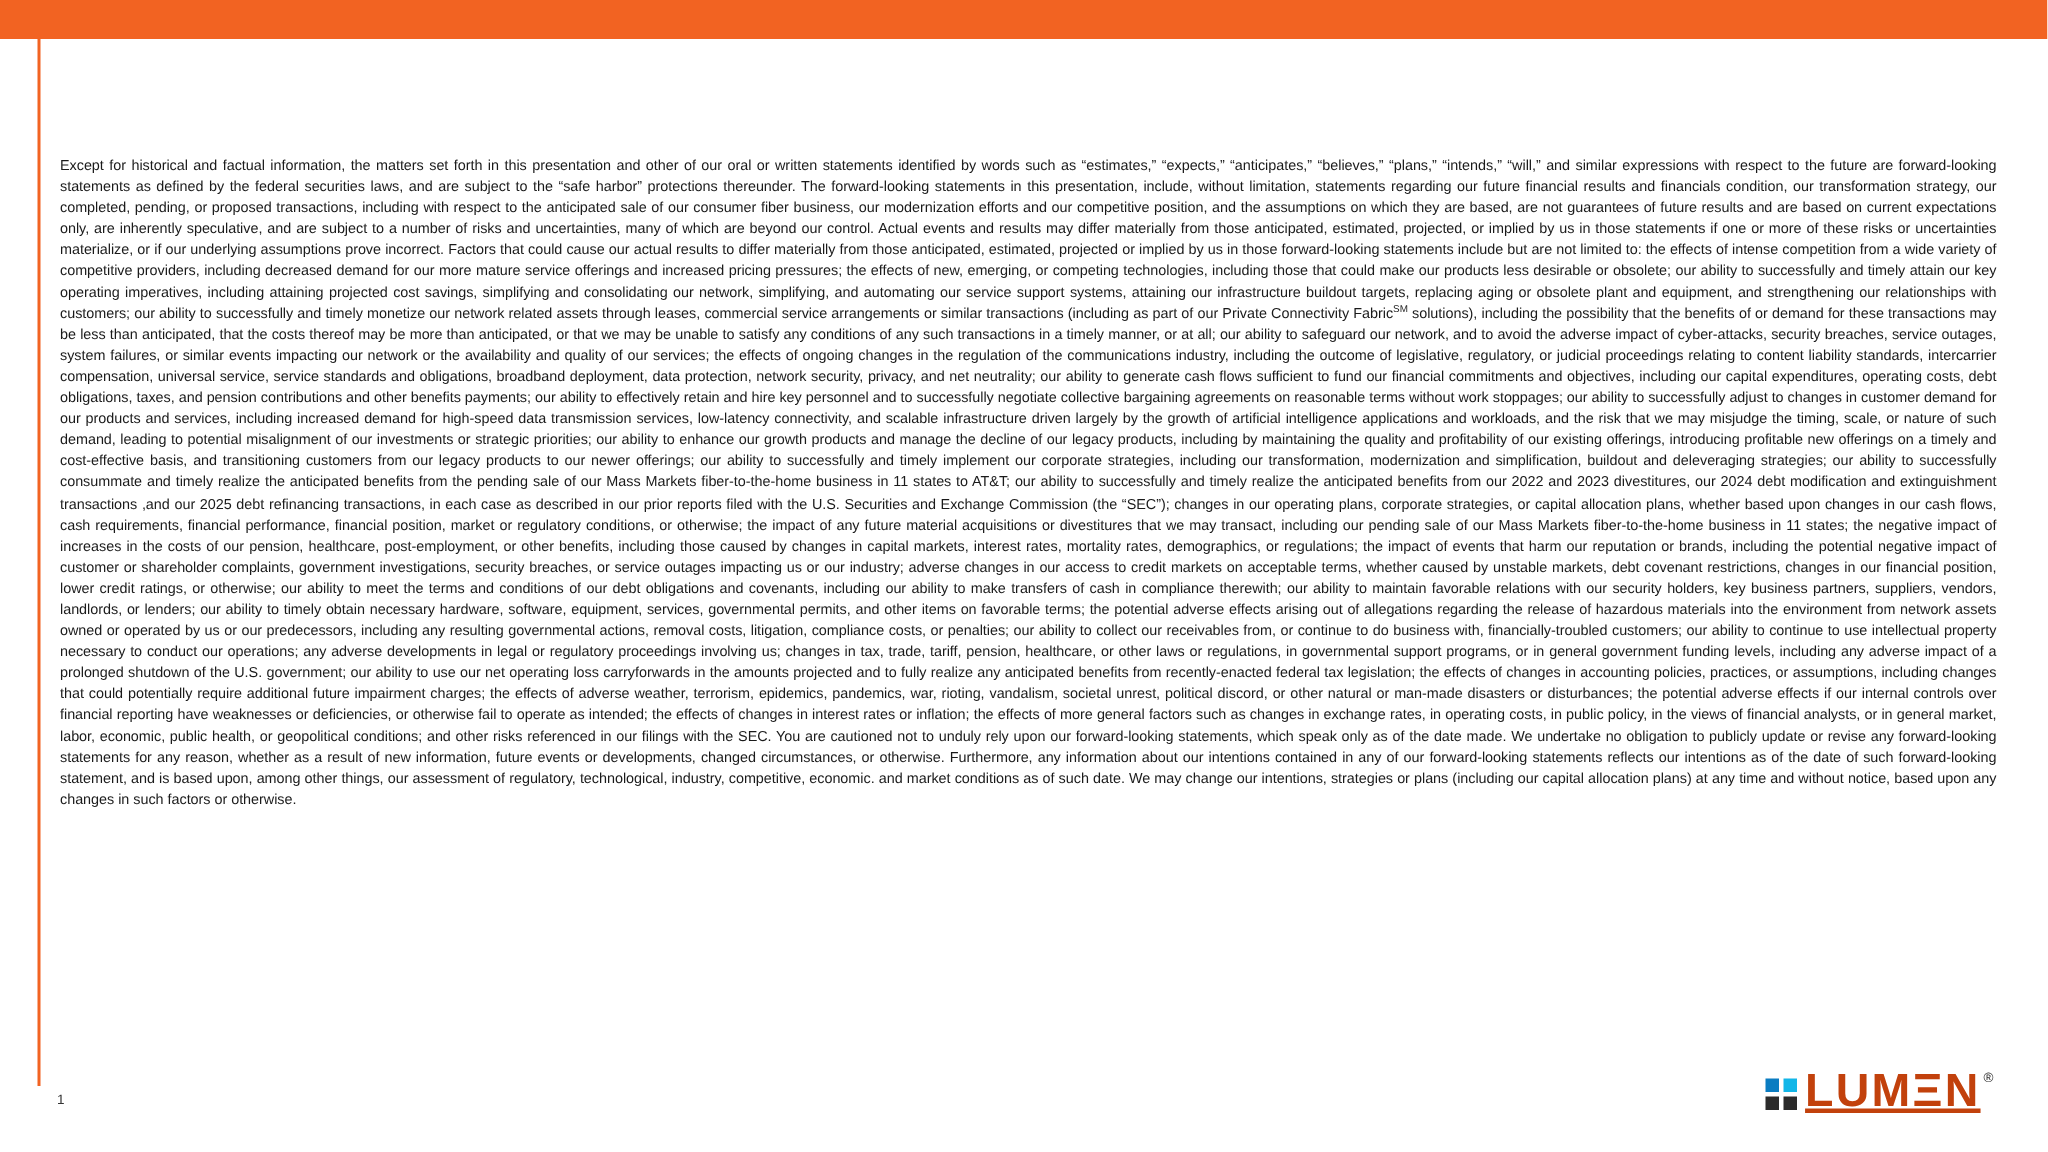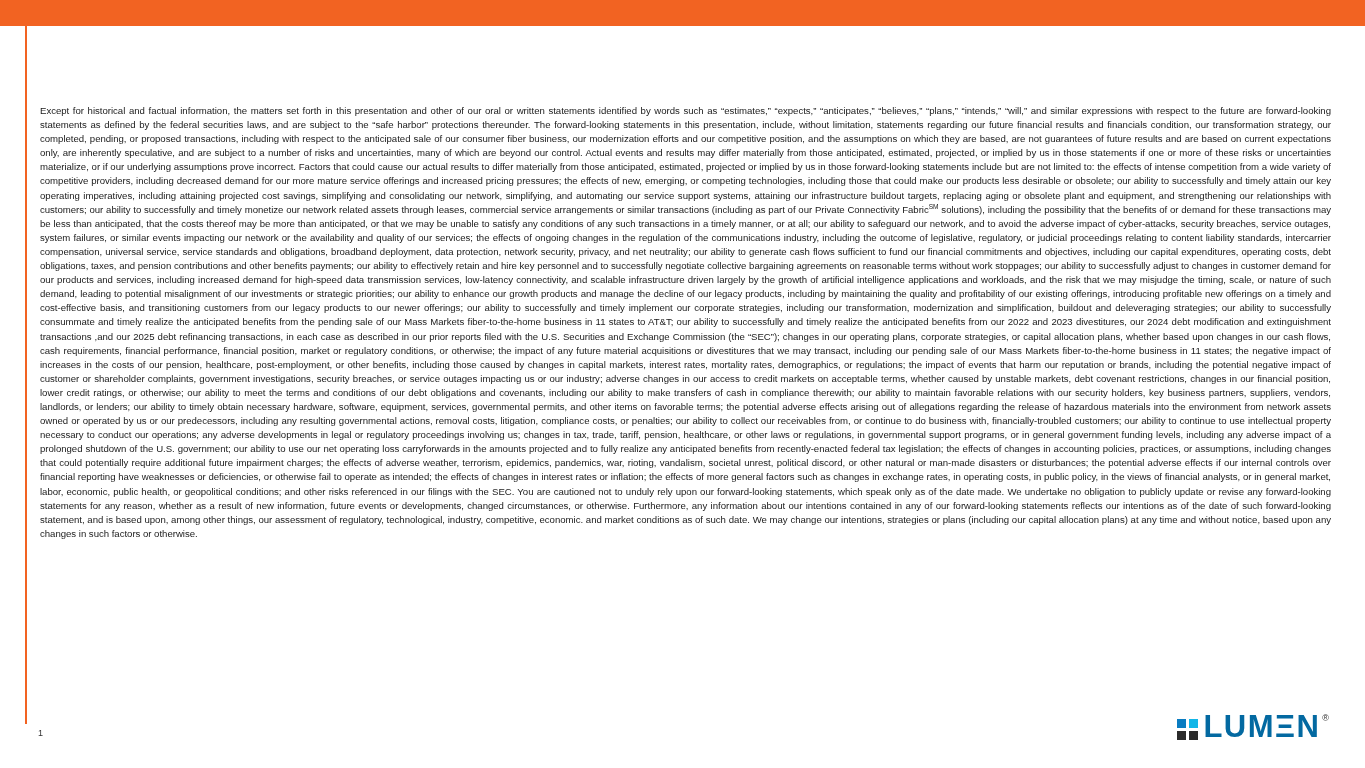--- a/index.html
+++ b/index.html
@@ -100,22 +100,23 @@
   }
   .logo-mark .sq.tl { left: 0; top: 0; background: #0a7cc1; }
   .logo-mark .sq.tr { left: 12px; top: 0; background: #12b6e8; }
   .logo-mark .sq.bl { left: 0; top: 12px; background: #2b2b2b; }
   .logo-mark .sq.br { left: 12px; top: 12px; background: #2b2b2b; }
   .logo-word {
     font-family: "Liberation Sans", sans-serif;
     font-size: 31px;
     font-weight: bold;
     letter-spacing: 1.5px;
-    color: #0369a1;
+    color: #c2410c;
     line-height: 31px;
+    text-decoration: underline;
   }
   .logo-tm {
     font-size: 9px;
     color: #2b2b2b;
     margin-left: 2px;
     align-self: flex-start;
     line-height: 12px;
   }
 </style>
 </head>

